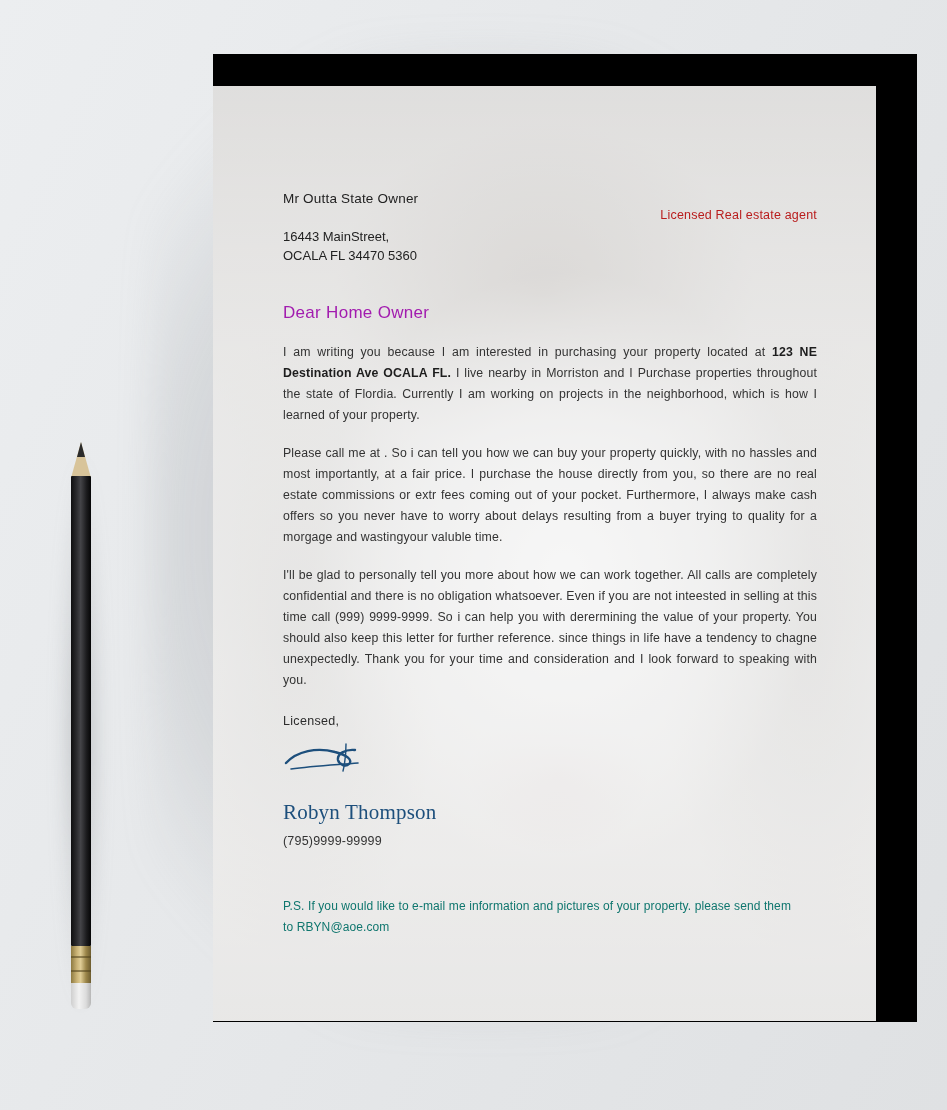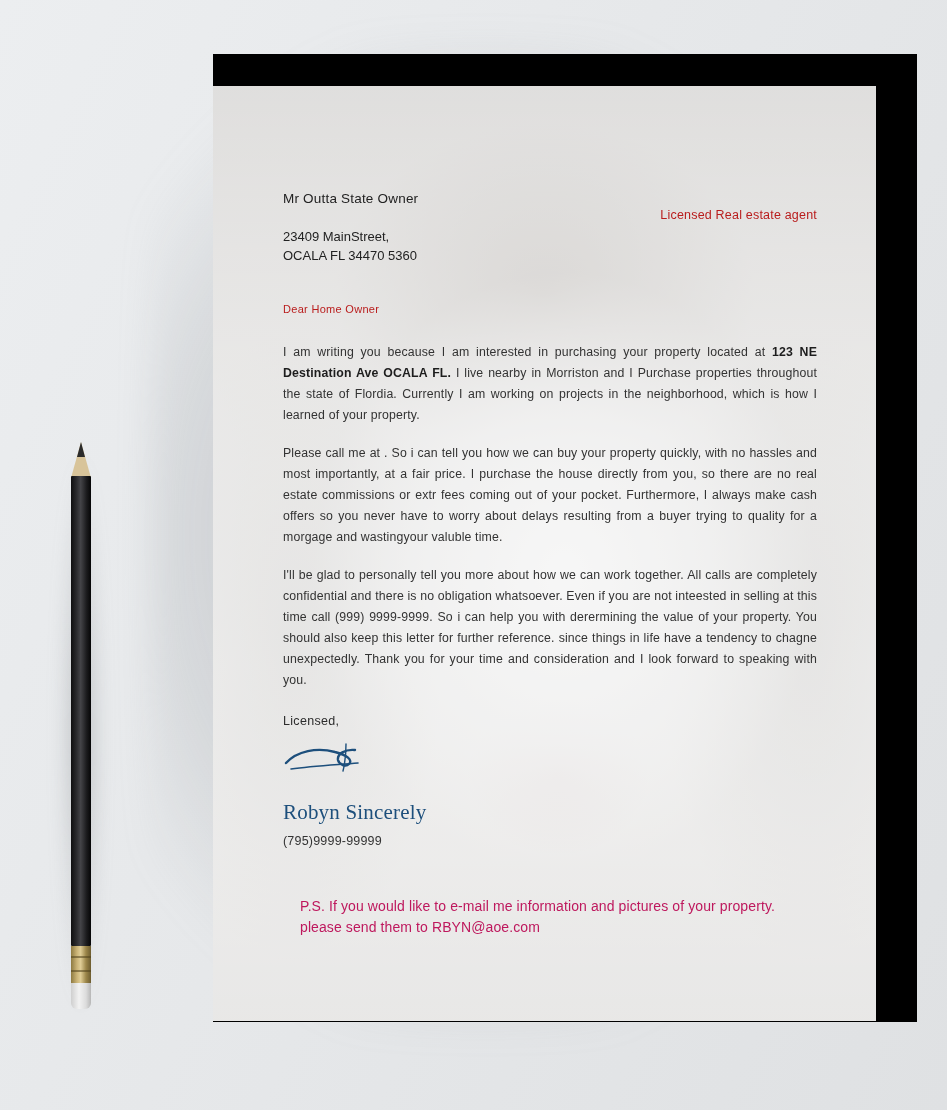--- a/index.html
+++ b/index.html
@@ -168,23 +168,23 @@
     top: 141px;
     left: 0;
     font-size: 13px;
     line-height: 19px;
     color: #222;
   }
   .salutation {
     position: absolute;
     top: 217px;
     left: 0;
-    font-size: 11px;
+    font-size: 17px;
     letter-spacing: 0.3px;
-    color: #b91c1c;
+    color: #a21caf;
   }
   .body-wrap {
     position: absolute;
     top: 256px;
     left: 0;
     width: 534px;
   }
   .para {
     font-size: 12.3px;
     line-height: 21px;
@@ -221,25 +221,25 @@
     position: absolute;
     top: 748px;
     left: 0;
     font-size: 12.5px;
     color: #333;
     letter-spacing: 0.2px;
   }
   .ps {
     position: absolute;
     top: 810px;
-    left: 17px;
+    left: 0;
     width: 520px;
-    font-size: 14px;
+    font-size: 12px;
     line-height: 21px;
-    color: #be185d;
+    color: #0f766e;
     letter-spacing: 0.1px;
   }
 </style>
 </head>
 <body>
 
 <div class="scene">
 
   <div class="sheet-shadow"></div>
 
@@ -259,21 +259,21 @@
     <div class="wash"></div>
 
     <div class="content">
       <div class="letter">
 
         <div class="recipient-name">Mr Outta State Owner</div>
 
         <div class="agent-line">Licensed Real estate agent</div>
 
         <div class="recipient-addr">
-          <div>23409 MainStreet,</div>
+          <div>16443 MainStreet,</div>
           <div>OCALA FL 34470 5360</div>
         </div>
 
         <div class="salutation">Dear Home Owner</div>
 
         <div class="body-wrap">
           <p class="para"><span>I am writing you because I am interested in purchasing your property located at </span><b>123 NE Destination Ave OCALA FL.</b><span> I live nearby in Morriston and I Purchase properties throughout the state of Flordia. Currently I am working on projects in the neighborhood, which is how I learned of your property.</span></p>
           <p class="para">Please call me at . So i can tell you how we can buy your property quickly, with no hassles and most importantly, at a fair price. I purchase the house directly from you, so there are no real estate commissions or extr fees coming out of your pocket. Furthermore, I always make cash offers so you never have to worry about delays resulting from a buyer trying to quality for a morgage and wastingyour valuble time.</p>
           <p class="para">I'll be glad to personally tell you more about how we can work together. All calls are completely confidential and there is no obligation whatsoever. Even if you are not inteested in selling at this time call (999) 9999-9999. So i can help you with derermining the value of your property. You should also keep this letter for further reference. since things in life have a tendency to chagne unexpectedly. Thank you for your time and consideration and I look forward to speaking with you.</p>
         </div>
@@ -281,21 +281,21 @@
         <div class="signoff">Licensed,</div>
 
         <div class="signature-mark">
           <svg width="100" height="40" viewBox="0 0 100 40" fill="none" xmlns="http://www.w3.org/2000/svg">
             <path d="M3 22 C14 10, 34 6, 52 11 C64 14, 70 19, 66 23 C63 26, 56 24, 55 19 C54 13, 62 8, 72 9" stroke="#1d4f7c" stroke-width="2.4" stroke-linecap="round" fill="none"></path>
             <path d="M8 28 C28 25, 50 24, 75 22" stroke="#1d4f7c" stroke-width="1.6" stroke-linecap="round" fill="none"></path>
             <path d="M63 3 C63 12, 62 22, 60 30" stroke="#1d4f7c" stroke-width="1.4" stroke-linecap="round" fill="none"></path>
           </svg>
         </div>
 
-        <div class="sign-name">Robyn Sincerely</div>
+        <div class="sign-name">Robyn Thompson</div>
 
         <div class="sign-phone">(795)9999-99999</div>
 
         <div class="ps">P.S. If you would like to e-mail me information and pictures of your property. please send them to RBYN@aoe.com</div>
 
       </div>
     </div>
   </div>
 
 </div>

